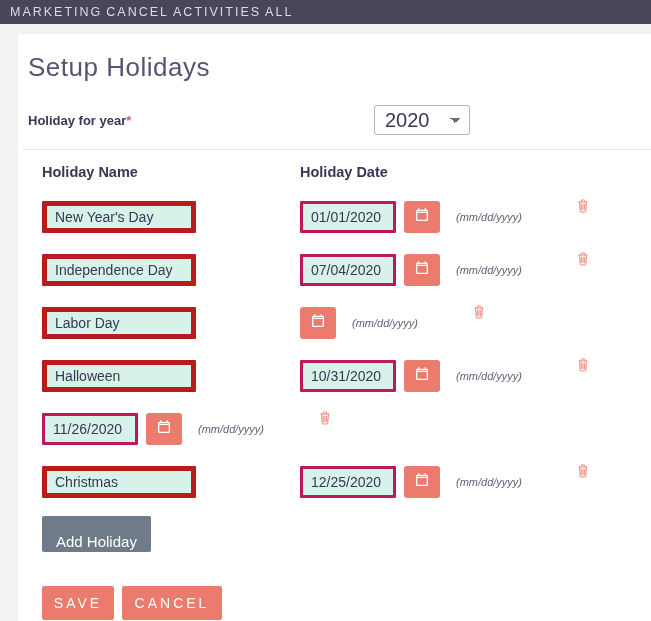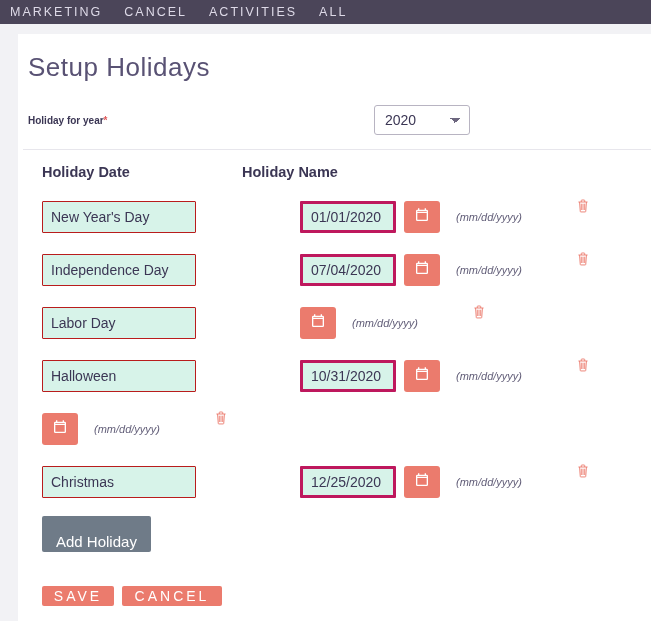--- a/index.html
+++ b/index.html
@@ -10,21 +10,21 @@
     height: 621px;
     overflow: hidden;
     position: relative;
   }
   .topbar {
     background: #4b4559;
     height: 24px;
     display: flex;
     align-items: center;
     padding-left: 10px;
-    gap: 22px;
+    gap: 4px;
   }
   .topbar-item {
     color: #dedae8;
     font-size: 12.5px;
     letter-spacing: 2px;
     font-weight: 500;
     white-space: nowrap;
   }
   .card {
     background: #fff;
@@ -40,32 +40,32 @@
     letter-spacing: 0.5px;
     margin: 4px 0 22px 0;
   }
   .yearrow {
     display: flex;
     align-items: center;
     margin-bottom: 14px;
   }
   .yearlabel {
     color: #3b3654;
-    font-size: 10px;
+    font-size: 13px;
     font-weight: 700;
     width: 346px;
   }
   .req { color: #e05a5a; }
   .yearselect {
     height: 30px;
     width: 96px;
     border: 1px solid #b8b4c2;
     border-radius: 3px;
     background: #fff;
-    font-size: 14px;
+    font-size: 20px;
     color: #3b3654;
     padding: 0 24px 0 10px;
     appearance: none;
     -webkit-appearance: none;
     background-image: linear-gradient(45deg, transparent 50%, #6d677f 50%), linear-gradient(135deg, #6d677f 50%, transparent 50%);
     background-position: calc(100% - 14px) 12px, calc(100% - 9px) 12px;
     background-size: 5px 5px, 5px 5px;
     background-repeat: no-repeat;
   }
   hr.sep {
@@ -89,21 +89,21 @@
   .row {
     display: flex;
     align-items: center;
     padding: 10px 0 10px 14px;
     gap: 8px;
     height: 53px;
   }
   .name-input {
     height: 32px;
     width: 154px;
-    border: 1px solid #b91c1c;
+    border: 5px solid #b91c1c;
     background: #d7f3e9;
     color: #3b3654;
     font-size: 14px;
     padding: 0 8px;
     border-radius: 1px;
     margin-right: 96px;
   }
   .date-input {
     height: 32px;
     width: 96px;
@@ -152,21 +152,21 @@
     font-size: 15px;
     border-radius: 2px;
     cursor: pointer;
   }
   .footer-btns {
     display: flex;
     gap: 8px;
     margin: 34px 0 0 14px;
   }
   .footer-btns button {
-    height: 20px;
+    height: 34px;
     border: none;
     background: #eb7b6d;
     color: #fff;
     letter-spacing: 3px;
     font-size: 14px;
     border-radius: 2px;
     cursor: pointer;
   }
   .btn-save { width: 72px; }
   .btn-cancel { width: 100px; }
@@ -189,22 +189,22 @@
       <span>Holiday for year</span><span class="req">*</span>
     </div>
     <select class="yearselect">
       <option selected="">2020</option>
     </select>
   </div>
 
   <hr class="sep">
 
   <div class="thead">
+    <div class="th th1">Holiday Name</div>
     <div class="th th2">Holiday Date</div>
-    <div class="th th1">Holiday Name</div>
   </div>
 
   <div class="rows" id="rows">
       <div class="row">
     <input class="name-input" value="New Year's Day" style="">
     <input class="date-input" value="01/01/2020" style="">
     <button class="date-btn">
           <span><svg width="16" height="16" viewBox="0 0 24 24">
               <path d="M19 4h-1V2h-2v2H8V2H6v2H5a2 2 0 0 0-2 2v13a2 2 0 0 0 2 2h14a2 2 0 0 0 2-2V6a2 2 0 0 0-2-2zm0 15H5V9h14v10zM5 7V6h14v1H5z"></path>
             </svg></span>
@@ -258,20 +258,21 @@
         </button>
     <span class="hint">(mm/dd/yyyy)</span>
     <button class="del-btn"><span><svg width="14" height="16" viewBox="0 0 24 28" stroke-width="1.6">
               <path d="M4 7h16"></path>
               <path d="M6 7l1.2 16.5a1 1 0 0 0 1 .9h7.6a1 1 0 0 0 1-.9L18 7"></path>
               <path d="M9 7V4.5a1 1 0 0 1 1-1h4a1 1 0 0 1 1 1V7"></path>
               <path d="M9 10v11M12 10v11M15 10v11"></path>
             </svg></span></button>
   </div>
       <div class="row">
+    <input class="date-input" value="11/26/2020" style="">
     <button class="date-btn">
           <span><svg width="16" height="16" viewBox="0 0 24 24">
               <path d="M19 4h-1V2h-2v2H8V2H6v2H5a2 2 0 0 0-2 2v13a2 2 0 0 0 2 2h14a2 2 0 0 0 2-2V6a2 2 0 0 0-2-2zm0 15H5V9h14v10zM5 7V6h14v1H5z"></path>
             </svg></span>
         </button>
     <span class="hint">(mm/dd/yyyy)</span>
     <button class="del-btn"><span><svg width="14" height="16" viewBox="0 0 24 28" stroke-width="1.6">
               <path d="M4 7h16"></path>
               <path d="M6 7l1.2 16.5a1 1 0 0 0 1 .9h7.6a1 1 0 0 0 1-.9L18 7"></path>
               <path d="M9 7V4.5a1 1 0 0 1 1-1h4a1 1 0 0 1 1 1V7"></path>

